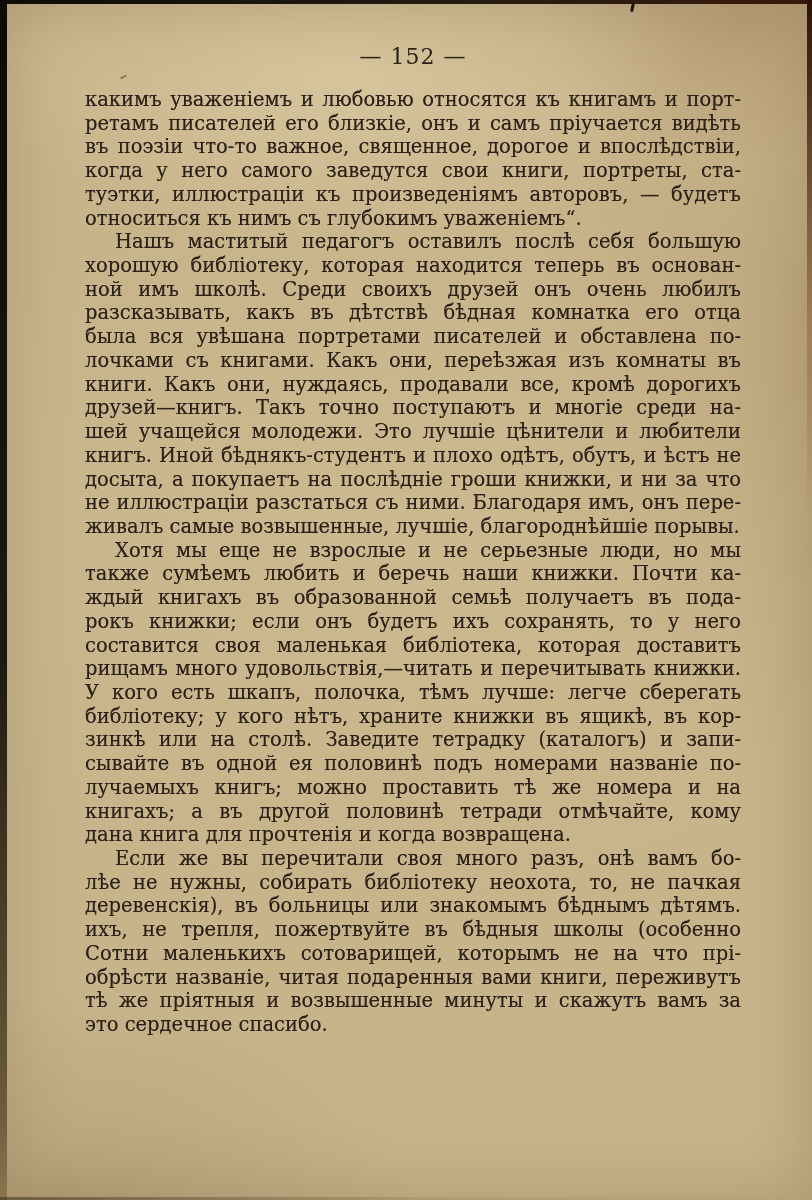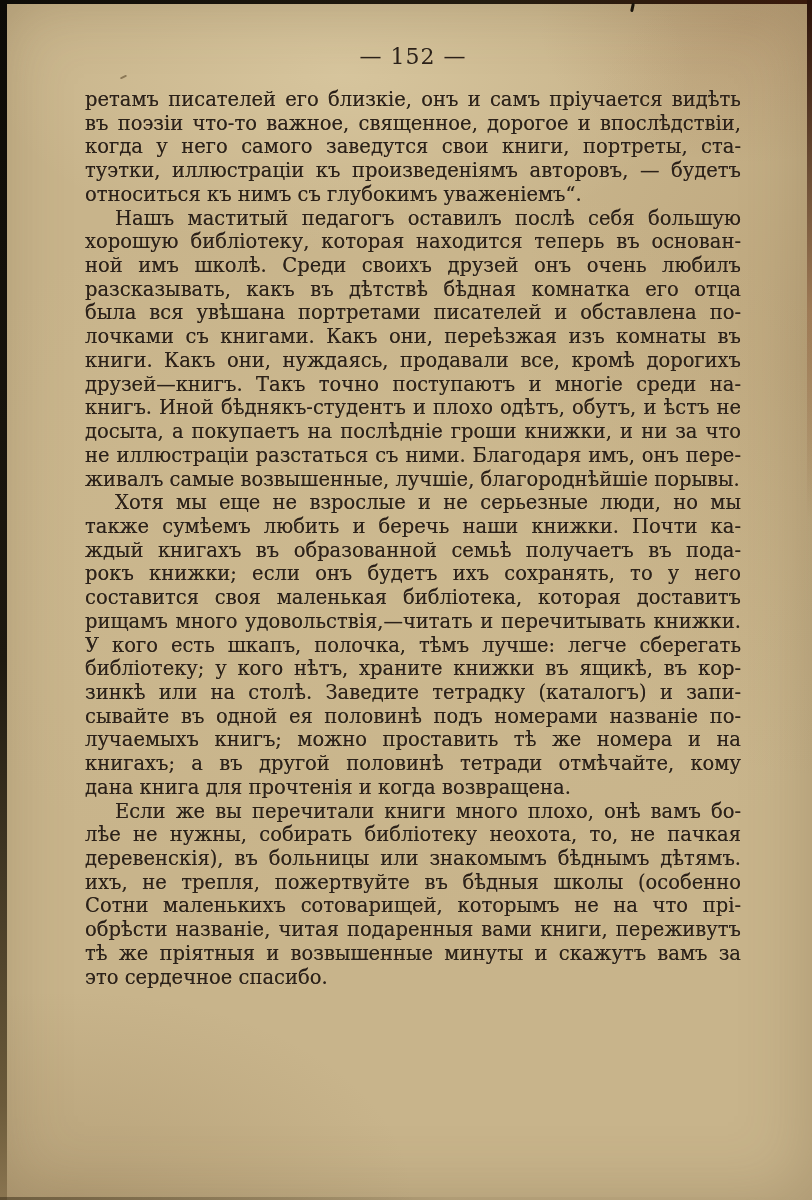--- a/index.html
+++ b/index.html
@@ -90,51 +90,53 @@
   <div class="edge edge-top"></div>
   <div class="edge edge-left"></div>
   <div class="edge edge-right"></div>
   <div class="edge edge-bottom"></div>
   <div class="ink-speck"></div>
   <div class="paper-speck"></div>
 
   <div class="running-head">— 152 —</div>
 
   <div class="text-block" id="text-block">
+      <div class="line">какимъ уваженіемъ и любовью относятся къ книгамъ и порт-</div>
       <div class="line">ретамъ писателей его близкіе, онъ и самъ пріучается видѣть</div>
       <div class="line">въ поэзіи что-то важное, священное, дорогое и впослѣдствіи,</div>
       <div class="line">когда у него самого заведутся свои книги, портреты, ста-</div>
       <div class="line">туэтки, иллюстраціи къ произведеніямъ авторовъ, — будетъ</div>
       <div class="line last">относиться къ нимъ съ глубокимъ уваженіемъ“.</div>
       <div class="line indent">Нашъ маститый педагогъ оставилъ послѣ себя большую</div>
       <div class="line">хорошую библіотеку, которая находится теперь въ основан-</div>
       <div class="line">ной имъ школѣ. Среди своихъ друзей онъ очень любилъ</div>
       <div class="line">разсказывать, какъ въ дѣтствѣ бѣдная комнатка его отца</div>
       <div class="line">была вся увѣшана портретами писателей и обставлена по-</div>
       <div class="line">лочками съ книгами. Какъ они, переѣзжая изъ комнаты въ</div>
       <div class="line">книги. Какъ они, нуждаясь, продавали все, кромѣ дорогихъ</div>
       <div class="line">друзей—книгъ. Такъ точно поступаютъ и многіе среди на-</div>
+      <div class="line">шей учащейся молодежи. Это лучшіе цѣнители и любители</div>
       <div class="line">книгъ. Иной бѣднякъ-студентъ и плохо одѣтъ, обутъ, и ѣстъ не</div>
       <div class="line">досыта, а покупаетъ на послѣдніе гроши книжки, и ни за что</div>
       <div class="line">не иллюстраціи разстаться съ ними. Благодаря имъ, онъ пере-</div>
       <div class="line last">живалъ самые возвышенные, лучшіе, благороднѣйшіе порывы.</div>
       <div class="line indent">Хотя мы еще не взрослые и не серьезные люди, но мы</div>
       <div class="line">также сумѣемъ любить и беречь наши книжки. Почти ка-</div>
       <div class="line">ждый книгахъ въ образованной семьѣ получаетъ въ пода-</div>
       <div class="line">рокъ книжки; если онъ будетъ ихъ сохранять, то у него</div>
       <div class="line">составится своя маленькая библіотека, которая доставитъ</div>
       <div class="line">рищамъ много удовольствія,—читать и перечитывать книжки.</div>
       <div class="line">У кого есть шкапъ, полочка, тѣмъ лучше: легче сберегать</div>
       <div class="line">библіотеку; у кого нѣтъ, храните книжки въ ящикѣ, въ кор-</div>
       <div class="line">зинкѣ или на столѣ. Заведите тетрадку (каталогъ) и запи-</div>
       <div class="line">сывайте въ одной ея половинѣ подъ номерами названіе по-</div>
       <div class="line">лучаемыхъ книгъ; можно проставить тѣ же номера и на</div>
       <div class="line">книгахъ; а въ другой половинѣ тетради отмѣчайте, кому</div>
       <div class="line last">дана книга для прочтенія и когда возвращена.</div>
-      <div class="line indent">Если же вы перечитали книги много плохо, онѣ вамъ бо-</div>
+      <div class="line indent">Если же вы перечитали своя много разъ, онѣ вамъ бо-</div>
       <div class="line">лѣе не нужны, собирать библіотеку неохота, то, не пачкая</div>
       <div class="line">деревенскія), въ больницы или знакомымъ бѣднымъ дѣтямъ.</div>
       <div class="line">ихъ, не трепля, пожертвуйте въ бѣдныя школы (особенно</div>
       <div class="line">Сотни маленькихъ сотоварищей, которымъ не на что прі-</div>
       <div class="line">обрѣсти названіе, читая подаренныя вами книги, переживутъ</div>
       <div class="line">тѣ же пріятныя и возвышенные минуты и скажутъ вамъ за</div>
       <div class="line last">это сердечное спасибо.</div>
     </div>
 </div>
 

